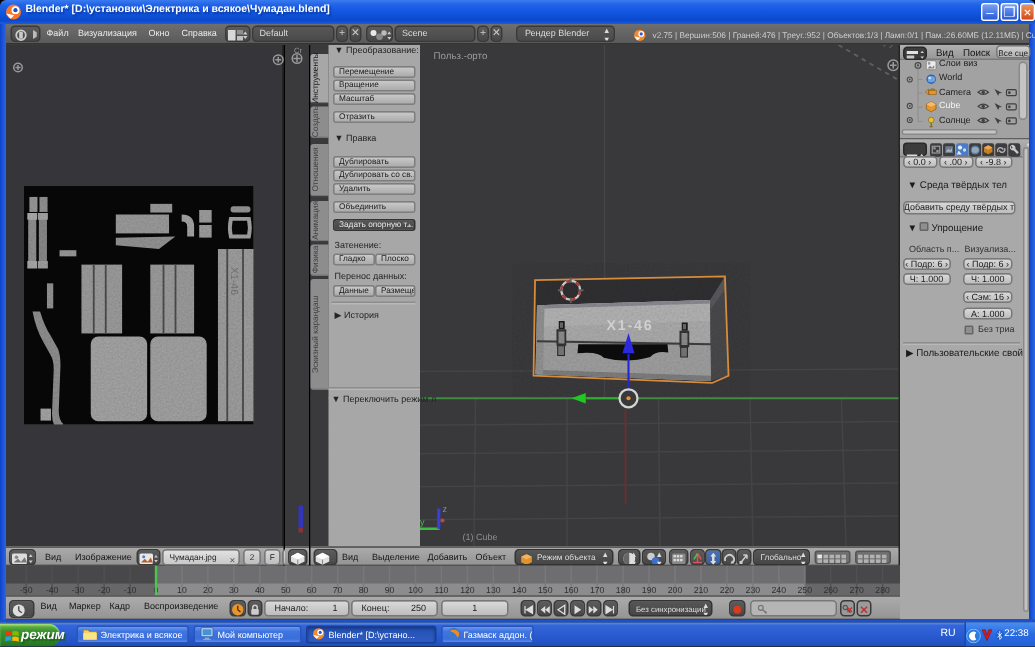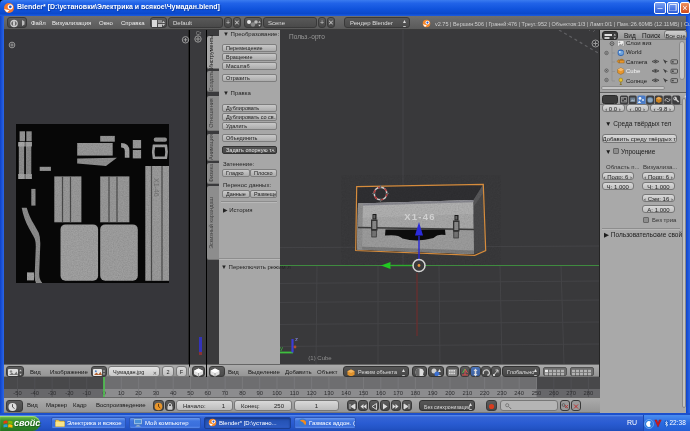--- a/index.html
+++ b/index.html
@@ -771,21 +771,21 @@
 
 <div class="abs" id="borderbottom"></div>
 <div class="abs" id="taskbar">
   <div class="abs" style="left:0;top:0.5px;width:40px;height:15.5px;background:linear-gradient(180deg,#71bf44 0%,#3d9333 30%,#2e8527 70%,#25731f 100%);border-radius:0 8px 8px 0;box-shadow:inset 0 1px 1px #a5e07c;">
     <svg class="abs" style="left:3px;top:3px;" width="10" height="10" viewBox="0 0 10 10">
           <path d="M0.5 2.2 Q2.5 1 4.5 1.8 V4.6 Q2.5 3.9 0.5 5 Z" fill="#e83c0f"></path>
           <path d="M5.2 2 Q7.2 1.2 9.5 2.4 V5.2 Q7.2 4.1 5.2 4.8 Z" fill="#7fba00"></path>
           <path d="M0.5 5.8 Q2.5 4.7 4.5 5.4 V8.2 Q2.5 7.5 0.5 8.6 Z" fill="#2a9fd8"></path>
           <path d="M5.2 5.6 Q7.2 4.9 9.5 6 V8.8 Q7.2 7.7 5.2 8.4 Z" fill="#ffb900"></path>
         </svg>
-    <div class="abs" style="left:14px;top:2px;color:#fff;font-weight:bold;font-style:italic;font-size:9px;text-shadow:1px 1px 1px #1e5a1a;">свойс</div>
+    <div class="abs" style="left:14px;top:2px;color:#fff;font-weight:bold;font-style:italic;font-size:9px;text-shadow:1px 1px 1px #1e5a1a;">режим</div>
   </div>
   <div class="task" style="left:51px;width:75px;"><svg style="vertical-align:-2px;margin:0 2px 0 3px;" width="10" height="9" viewBox="0 0 10 9">
           <path d="M0.5 2 h3 l1 1 h5 v5.5 h-9 Z" fill="#f7d35e" stroke="#a07818" stroke-width="0.5"></path>
           <path d="M0.5 4 h9 v4.5 h-9 Z" fill="#fae48a"></path>
         </svg>Электрика и всякое</div>
   <div class="task" style="left:129px;width:72px;"><svg style="vertical-align:-2px;margin:0 2px 0 3px;" width="10" height="9" viewBox="0 0 10 9">
           <rect x="1" y="0.5" width="8" height="6" rx="0.8" fill="#cfe4f7" stroke="#3a6ab0" stroke-width="0.7"></rect>
           <rect x="2" y="1.5" width="6" height="4" fill="#4a90d8"></rect>
           <rect x="3.5" y="7" width="3" height="1" fill="#88a8cc"></rect>
           <rect x="2.5" y="8" width="5" height="0.8" fill="#88a8cc"></rect>

